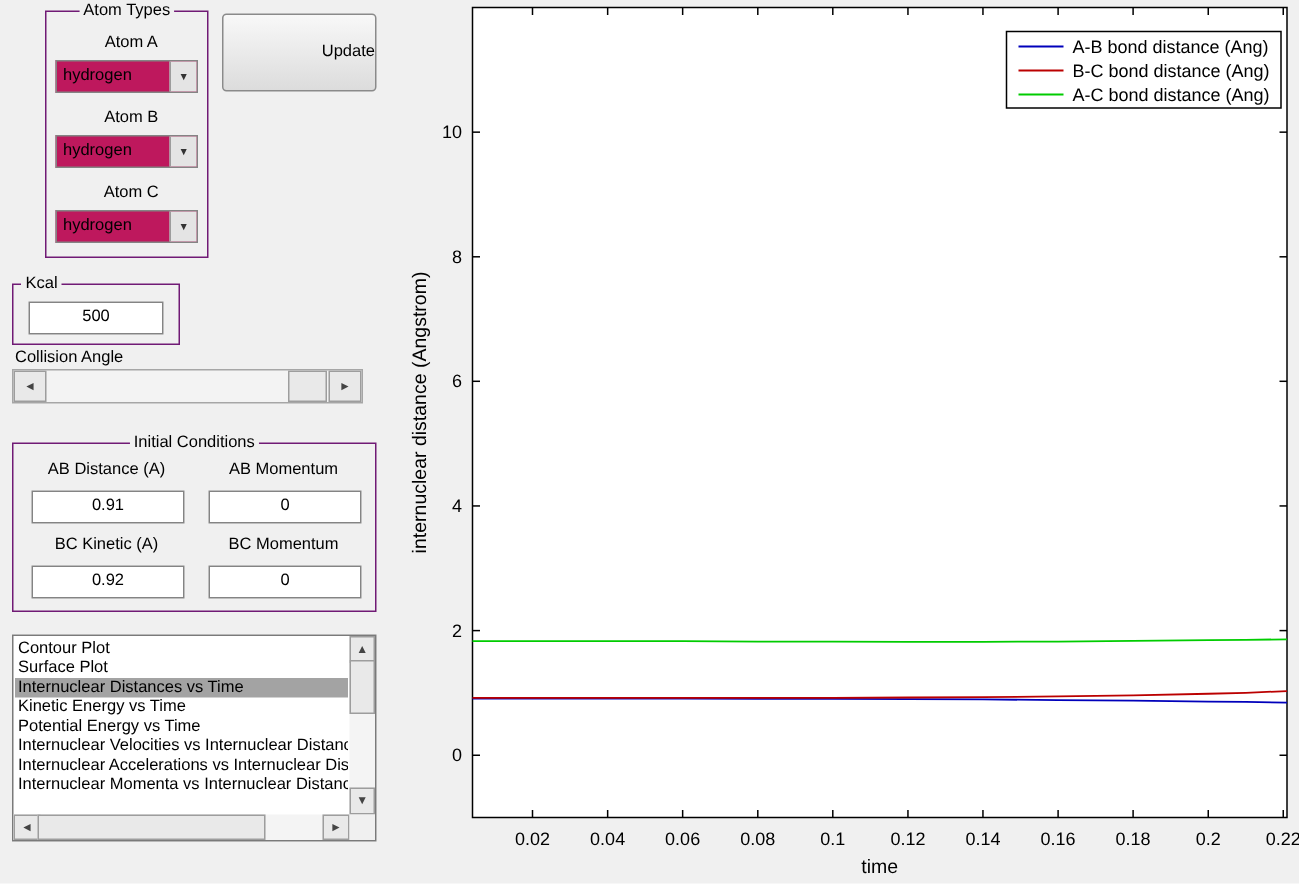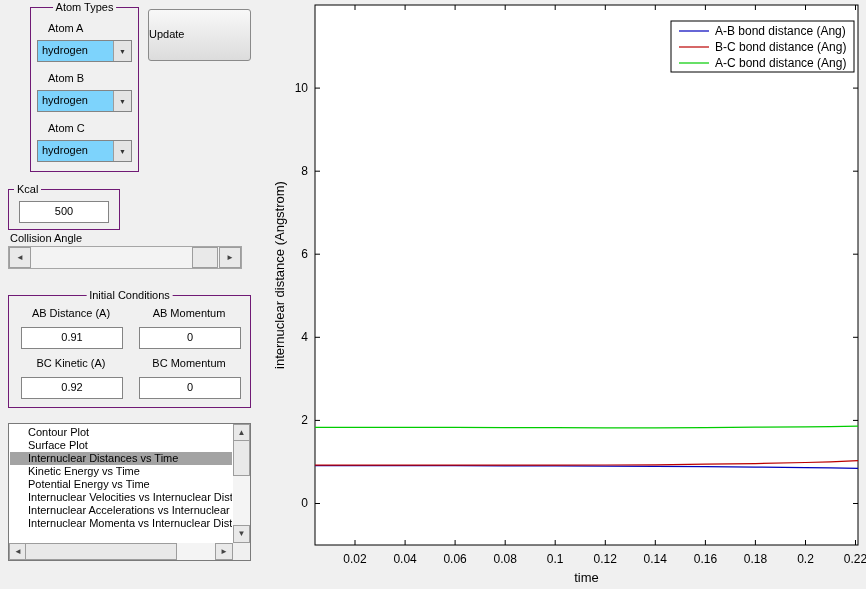--- a/index.html
+++ b/index.html
@@ -3,48 +3,48 @@
 <meta charset="utf-8">
 <style>
   html,body{margin:0;padding:0}
   .app{position:relative;width:866px;height:589px;background:#f0f0f0;
        font-family:"Liberation Sans",sans-serif;font-size:11px;color:#000;overflow:hidden}
 
   .panel{position:absolute;border:1px solid #701a75;background:#f0f0f0}
   .ptitle{position:absolute;top:-7px;background:#f0f0f0;padding:0 3px;line-height:12px;white-space:nowrap}
   .ptitle.center{left:50%;transform:translateX(-50%)}
   .ptitle.left{left:5px}
-  .plabel{position:absolute;left:17px;right:0;}
+  .plabel{position:absolute;left:6px;right:0;text-align:center}
   .alabel{position:absolute;text-align:center}
   .plain-label{position:absolute}
 
   .field{position:absolute;background:#fff;border:1px solid #848484;text-align:center;line-height:18px;height:20px}
 
-  .combo{position:absolute;height:20px;background:#7dd3fc;border:1px solid #848484;display:flex;cursor:default}
+  .combo{position:absolute;height:20px;background:#be185d;border:1px solid #848484;display:flex;cursor:default}
   .ctext{flex:1;padding:3px 0 0 4px;overflow:hidden;white-space:nowrap}
   .cbtn{width:17px;background:#e4e4e4;border-left:1px solid #9c9c9c;color:#333;font-size:7px;
         display:flex;align-items:center;justify-content:center;flex:none}
 
   .btn{position:absolute;background:linear-gradient(#f8f8f8,#dcdcdc);border:1px solid #8a8a8a;
-       border-radius:3px;text-align:left;cursor:default}
+       border-radius:3px;text-align:right;cursor:default}
 
   .radio-row{position:absolute;display:flex;align-items:center;gap:5px}
   .rdot{width:12px;height:12px;border-radius:50%;border:1px solid #8a8a8a;background:#fff;position:relative;flex:none}
   .rdot.on::after{content:"";position:absolute;left:3px;top:3px;width:4px;height:4px;border-radius:50%;background:#333}
 
   .hscroll{position:absolute;display:flex;border:1px solid #a6a6a6;background:#f3f3f3}
   .sb-btn{background:#e9e9e9;border:1px solid #9d9d9d;color:#444;display:flex;align-items:center;
           justify-content:center;font-size:8px;flex:none;line-height:1}
   .hscroll .sb-btn{width:20px}
   .sb-track{flex:1;position:relative}
   .sb-thumb{position:absolute;background:#e9e9e9;border:1px solid #9d9d9d}
 
   .listbox{position:absolute;background:#fff;border:1px solid #7a7a7a}
   .lb-items{position:absolute;left:1px;top:2px;right:18px;bottom:18px;overflow:hidden}
-  .lb-item{height:13px;line-height:13px;padding-left:18px;white-space:nowrap}
+  .lb-item{height:13px;line-height:13px;padding-left:2px;white-space:nowrap}
   .lb-item.selected{background:#a3a3a3}
   .lb-vscroll{position:absolute;top:0;right:0;bottom:17px;width:17px;background:#f4f4f4}
   .lb-hscroll{position:absolute;left:0;bottom:0;right:17px;height:17px;background:#f4f4f4}
   .lb-vscroll .sb-btn,.lb-vscroll .sb-thumb,.lb-hscroll .sb-btn,.lb-hscroll .sb-thumb{position:absolute}
   .lb-corner{position:absolute;right:0;bottom:0;width:17px;height:17px;background:#f0f0f0}
 
   #plot-area{position:absolute;left:258px;top:0;width:608px;height:589px}
   #plot-area svg{display:block}
   #plot-area text{font-family:"Liberation Sans",sans-serif;fill:#000}
   #plot-area .tick{font-size:12px}

